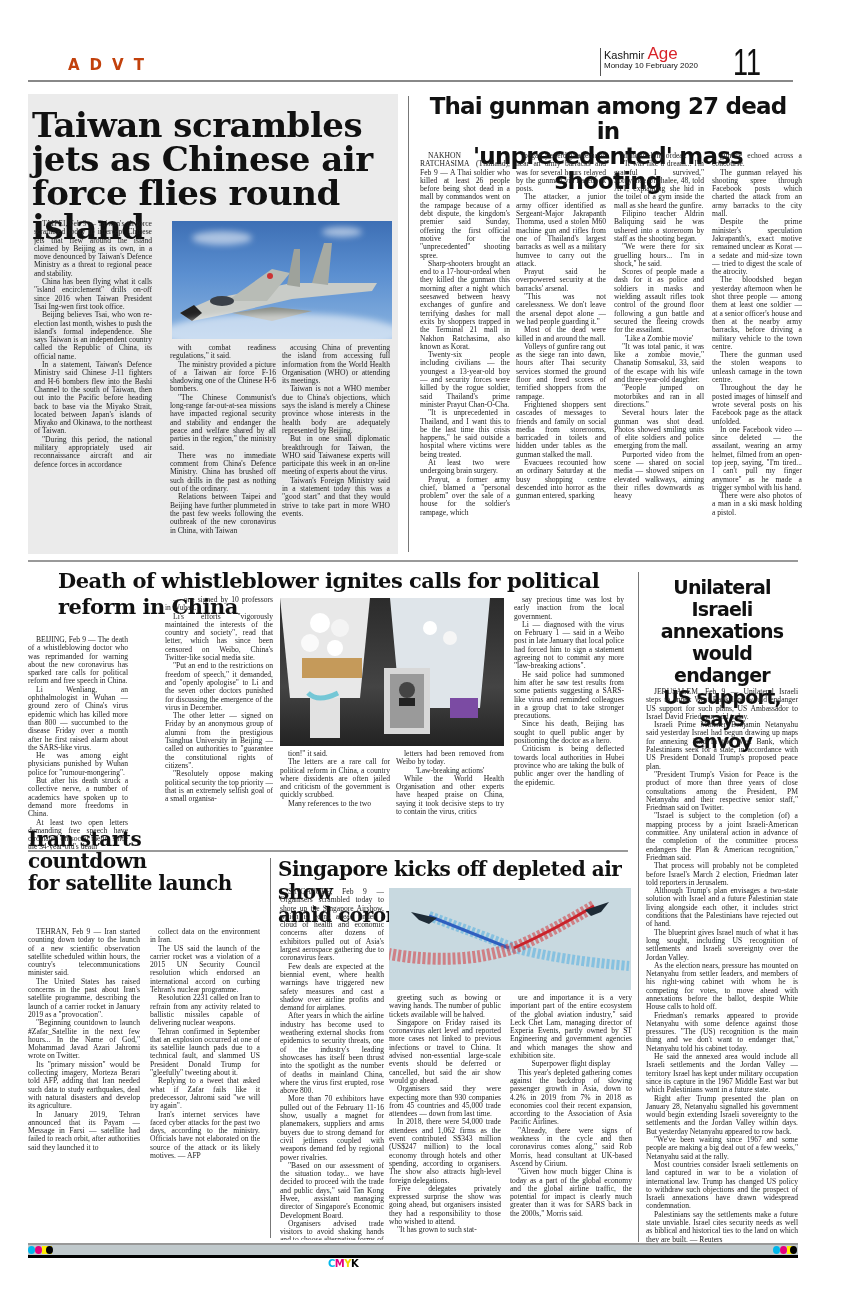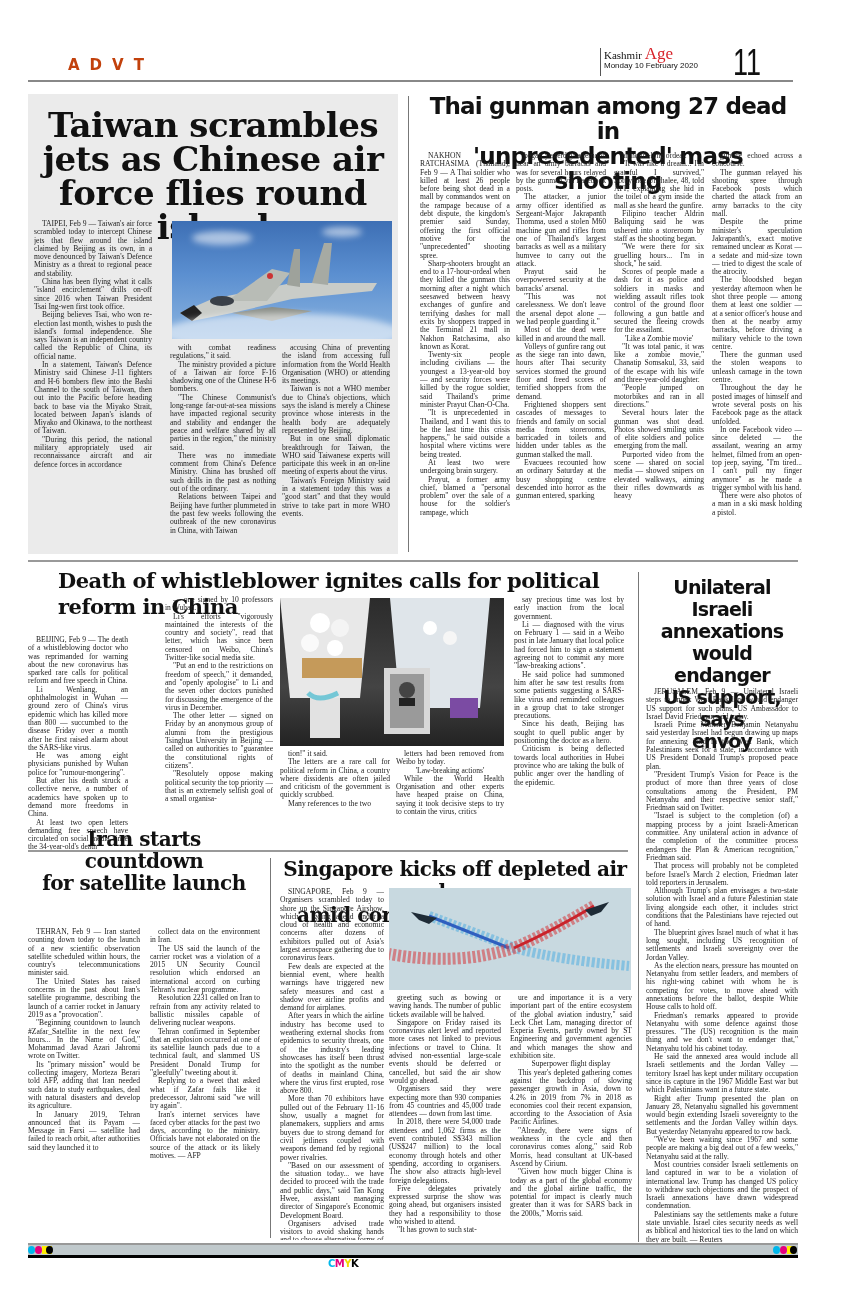--- a/index.html
+++ b/index.html
@@ -2,35 +2,35 @@
 <html><head>
 <meta charset="utf-8">
 <style>
   * { box-sizing: border-box; margin: 0; padding: 0; }
   html, body { width: 848px; height: 1292px; background: #ffffff; overflow: hidden; }
   body { position: relative; font-family: "DejaVu Serif", serif; color: #1a1a1a; }
 
   .page-header { position: absolute; left: 28px; top: 40px; width: 765px; height: 42px; border-bottom: 2px solid #888; }
   .advt { position: absolute; left: 68px; top: 56px; font-family: "DejaVu Sans", sans-serif; font-weight: bold; font-size: 15px; letter-spacing: 10px; color: #c2410c; }
   .masthead { position: absolute; left: 600px; top: 48px; border-left: 1px solid #555; padding-left: 3px; height: 28px; }
-  .mast-name { font-family: Liberation Serif, serif; font-size: 11px; color: #111; line-height: 12px; }
+  .mast-name { font-family: Liberation Sans, sans-serif; font-size: 11px; color: #111; line-height: 12px; }
   .mast-name .age { color: #d8232a; font-size: 17px; }
   .mast-date { font-family: "Liberation Sans", sans-serif; font-size: 8px; color: #111; }
   .page-num { position: absolute; left: 733px; top: 42px; font-family: "Liberation Sans", sans-serif; font-size: 36px; font-weight: normal; color: #111; transform: scaleX(0.75); transform-origin: left; }
 
   .box { position: absolute; }
   .taiwan-box { left: 28px; top: 94px; width: 370px; height: 460px; background: #ebebeb; }
   .vrule { position: absolute; width: 1px; background: #777; }
   .hrule { position: absolute; height: 2px; background: #999; }
 
   .col { position: absolute; font-family: "Liberation Serif", serif; font-size: 7.6px; line-height: 8.3px; text-align: justify; color: #222; overflow: hidden; }
   .col p { text-indent: 8px; }
   .col p.sub { text-align: center; text-indent: 0; }
 
-  .headline { position: absolute; font-family: "DejaVu Serif", serif; font-weight: bold; color: #111; text-align: center; letter-spacing: -0.5px; }
+  .headline { position: absolute; font-family: "DejaVu Serif", serif; font-weight: bold; color: #111; letter-spacing: -0.5px; }
   .headline-sans { position: absolute; font-family: "DejaVu Sans", sans-serif; font-weight: bold; color: #111; text-align: center; letter-spacing: -0.8px; }
 
   .photo { position: absolute; overflow: hidden; }
   .jet-photo { background: linear-gradient(180deg, #3d6fb5 0%, #5b8fd0 45%, #8bb4e0 100%); }
   .cloud { position: absolute; background: rgba(255,255,255,0.55); border-radius: 50%; filter: blur(3px); }
   .flowers-photo { background: linear-gradient(180deg, #2b2b2b 0%, #444 60%, #222 100%); }
   .airshow-photo { background: #c8d9e0; }
 
   .cmyk-bar { position: absolute; left: 28px; top: 1245px; width: 464px; height: 10px; background: #c0c9cc; }
   .cmyk-dot { position: absolute; top: 1px; width: 7px; height: 8px; border-radius: 50%; }
@@ -105,21 +105,21 @@
   <p>"It is unprecedented in Thailand, and I want this to be the last time this crisis happens," he said outside a hospital where victims were being treated.</p>
   <p>At least two were undergoing brain surgery.</p>
   <p>Prayut, a former army chief, blamed a "personal problem" over the sale of a house for the soldier's rampage, which</p>
 </div>
 <div class="col" style="left:516px; top:152px; width:90px; height:400px;">
   <p>began yesterday afternoon near an army barracks and was for several hours relayed by the gunman via Facebook posts.</p>
   <p>The attacker, a junior army officer identified as Sergeant-Major Jakrapanth Thomma, used a stolen M60 machine gun and rifles from one of Thailand's largest barracks as well as a military humvee to carry out the attack.</p>
   <p>Prayut said he overpowered security at the barracks' arsenal.</p>
   <p>"This was not carelessness. We don't leave the arsenal depot alone — we had people guarding it."</p>
   <p>Most of the dead were killed in and around the mall.</p>
-  <p>Volleys of gunfire rang out as the siege ran into dawn, hours after Thai security services stormed the ground floor and freed scores of terrified shoppers from the demand.</p>
+  <p>Volleys of gunfire rang out as the siege ran into dawn, hours after Thai security services stormed the ground floor and freed scores of terrified shoppers from the rampage.</p>
   <p>Frightened shoppers sent cascades of messages to friends and family on social media from storerooms, barricaded in toilets and hidden under tables as the gunman stalked the mall.</p>
   <p>Evacuees recounted how an ordinary Saturday at the busy shopping centre descended into horror as the gunman entered, sparking</p>
 </div>
 <div class="col" style="left:614px; top:152px; width:90px; height:400px;">
   <p>an hours-long ordeal.</p>
   <p>"It was like a dream... I'm grateful I survived," Sottiyanee Unchalee, 48, told AFP, explaining she hid in the toilet of a gym inside the mall as she heard the gunfire.</p>
   <p>Filipino teacher Aldrin Baliquing said he was ushered into a storeroom by staff as the shooting began.</p>
   <p>"We were there for six gruelling hours... I'm in shock," he said.</p>
   <p>Scores of people made a dash for it as police and soldiers in masks and wielding assault rifles took control of the ground floor following a gun battle and secured the fleeing crowds for the assailant.</p>
   <p class="sub">'Like a Zombie movie'</p>

